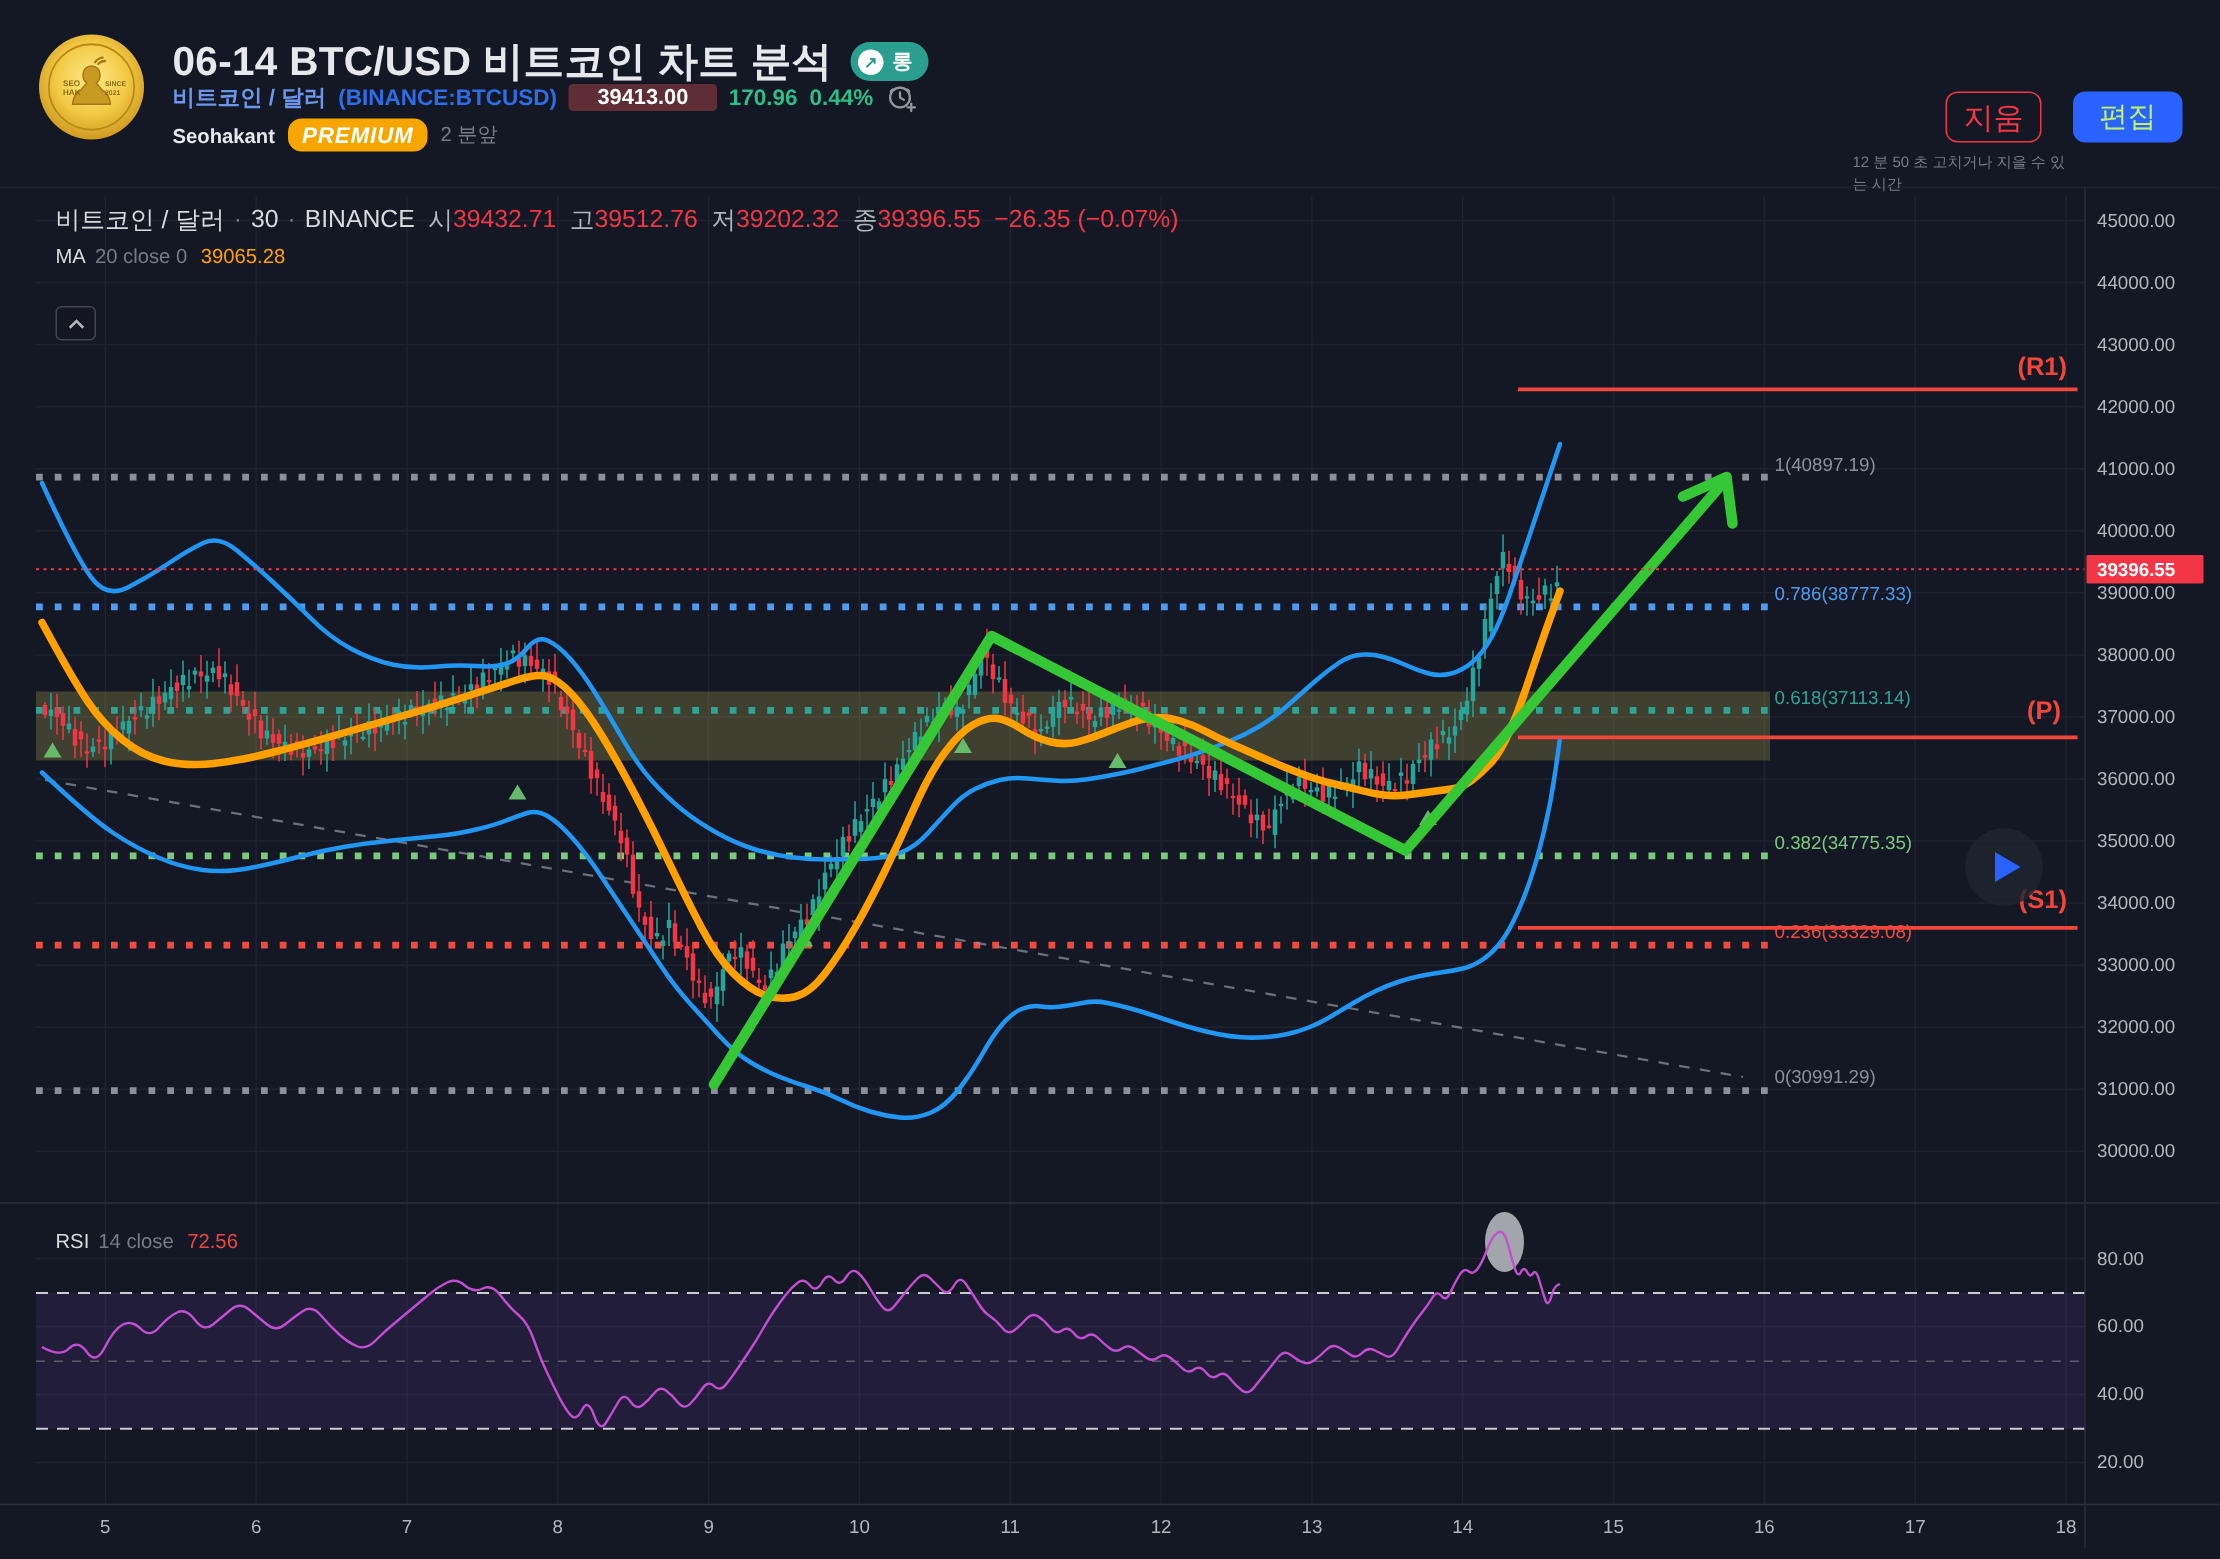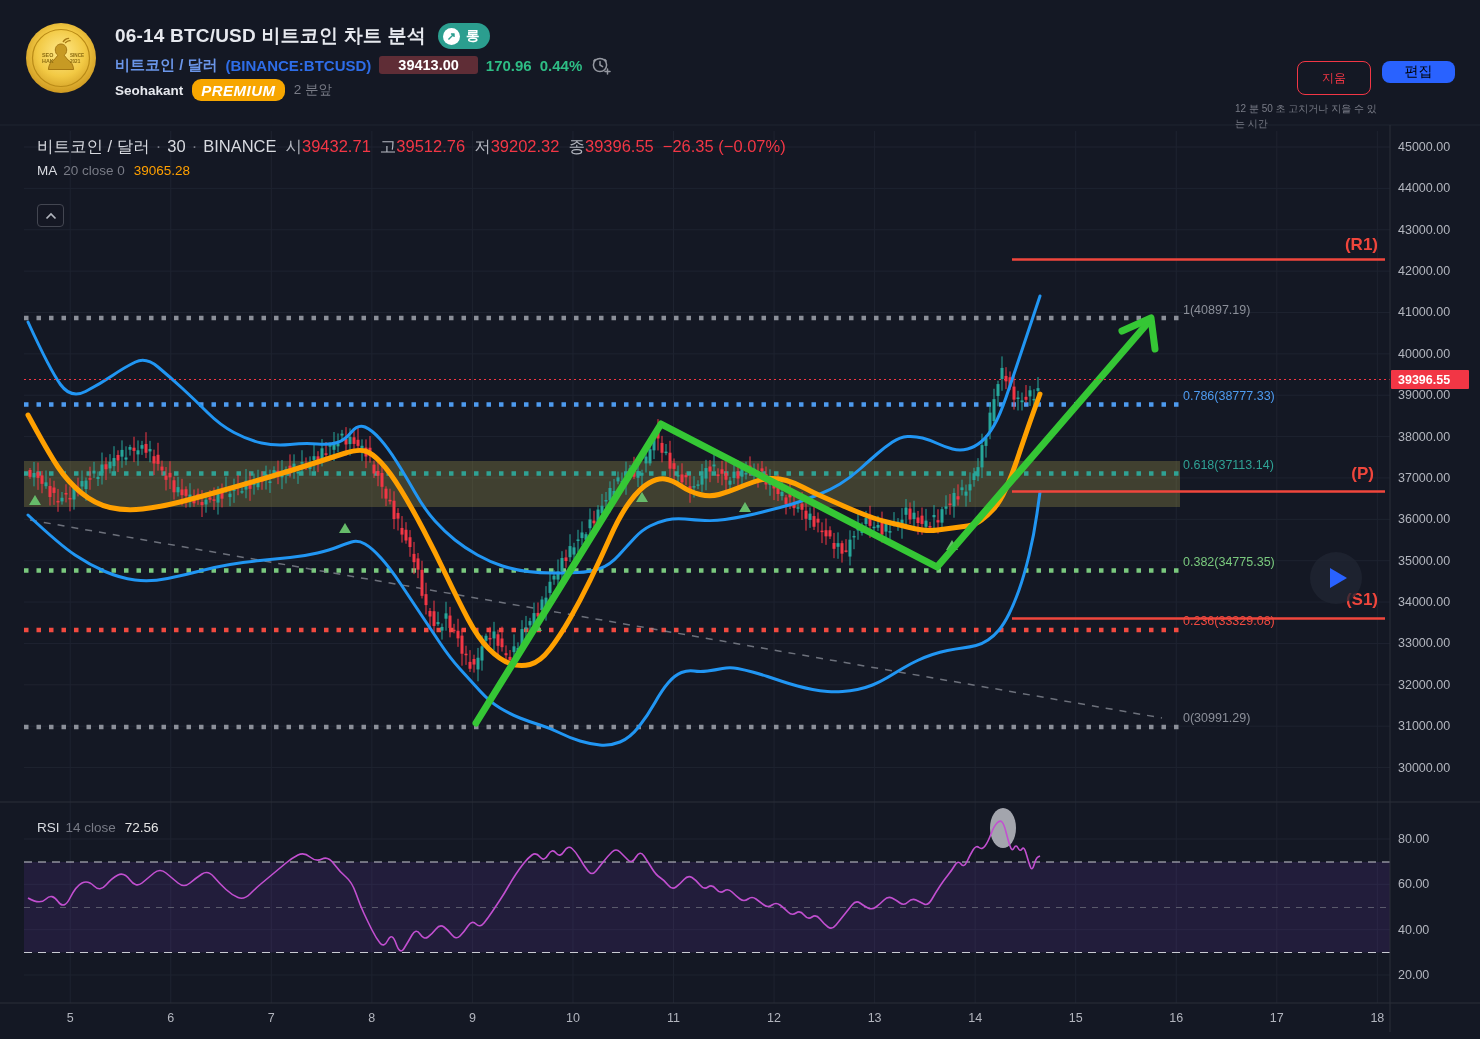--- a/index.html
+++ b/index.html
@@ -2,48 +2,48 @@
 <html><head>
 <meta charset="utf-8">
 <style>
   html,body{margin:0;padding:0;background:#141824;}
   *{box-sizing:border-box;font-family:"Liberation Sans",sans-serif;}
   #page{position:relative;width:1480px;height:1039px;background:#141824;overflow:hidden;}
   #chart-svg{position:absolute;left:0;top:0;}
   
   #avatar{position:absolute;left:25px;top:22px;width:72px;height:72px;}
   #title-row{position:absolute;left:115px;top:23px;display:flex;align-items:center;gap:12px;}
-  #page-title{color:#e6e8ee;font-size:19px;font-weight:700;letter-spacing:.2px;}
+  #page-title{color:#e6e8ee;font-size:27px;font-weight:700;letter-spacing:.2px;}
   #long-badge{display:flex;align-items:center;gap:6px;background:#2b9e8f;border-radius:14px;padding:3px 11px 3px 5px;height:26px;}
   #long-badge .arr{width:17px;height:17px;border-radius:50%;background:#fff;color:#2b9e8f;font-size:11px;font-weight:700;display:flex;align-items:center;justify-content:center;}
   #long-badge .lbl{color:#fff;font-size:13.5px;font-weight:700;}
   #meta-row{position:absolute;left:115px;top:54px;display:flex;align-items:center;gap:8px;font-size:15px;}
   #symbol-link{color:#6b96ea;font-weight:700;cursor:pointer;}
   #symbol-code{color:#2e6de8;font-weight:700;}
   #price-chip{background:#5f2d36;color:#fff;font-weight:700;border-radius:3px;padding:1px 19px;font-size:14.5px;}
   .green-val{color:#2ebd85;font-weight:700;}
   #author-row{position:absolute;left:115px;top:79px;display:flex;align-items:center;gap:9px;font-size:13.5px;}
   #author-name{color:#e6e8ee;font-weight:700;}
   #premium-badge{background:#f7a600;color:#fff;font-size:15px;font-weight:700;font-style:italic;letter-spacing:.5px;border-radius:9px;padding:2.5px 9px;}
   #posted-ago{color:#787b86;}
-  #clear-btn{position:absolute;left:1297px;top:61px;width:74px;height:34px;background:transparent;border:1.5px solid #f23645;color:#f23645;font-size:12px;border-radius:8px;cursor:pointer;}
-  #edit-btn{position:absolute;left:1382px;top:61px;width:73px;height:22px;background:#2962ff;border:none;color:#000000;font-size:14px;border-radius:8px;cursor:pointer;}
+  #clear-btn{position:absolute;left:1297px;top:61px;width:64px;height:34px;background:transparent;border:1.5px solid #f23645;color:#f23645;font-size:20px;border-radius:8px;cursor:pointer;}
+  #edit-btn{position:absolute;left:1382px;top:61px;width:73px;height:34px;background:#2962ff;border:none;color:#bef264;font-size:19px;border-radius:8px;cursor:pointer;}
   #edit-timer{position:absolute;right:25px;top:101px;width:220px;text-align:left;color:#787b86;font-size:10px;line-height:15px;}
   
   #legend-main{position:absolute;left:37px;top:134px;}
   .lg-row{height:23px;display:flex;align-items:center;white-space:nowrap;}
   .lg-row.first{font-size:16.5px;color:#d8dae0;height:25px;}
   .lg-row.sub{font-size:13.5px;color:#d8dae0;}
   .sep{color:#787b86;margin:0 6px;}
   .ohlc-l{color:#b2b5be;margin-left:9px;}
   .ohlc-v{color:#f23645;}
   .muted{color:#787b86;margin-left:6px;}
   .env-v{color:#2196f3;margin-left:9px;}
   .ma-v{color:#ffa000;margin-left:9px;}
-  .rsi-v{color:#e5e5e5;margin-left:9px;}
+  .rsi-v{color:#ef4444;margin-left:9px;}
   #collapse-btn{position:absolute;left:37px;top:204px;width:27px;height:23px;background:rgba(19,23,34,.4);border:1px solid #434651;border-radius:4px;padding:0;cursor:pointer;display:flex;align-items:center;justify-content:center;}
   #legend-rsi{position:absolute;left:37px;top:808px;font-size:13.5px;color:#d8dae0;display:flex;align-items:center;margin-top:12px;}
   
   #play-btn{position:absolute;left:1310px;top:552px;width:52px;height:52px;border-radius:50%;background:rgba(32,37,50,.78);border:none;cursor:pointer;display:flex;align-items:center;justify-content:center;}
   #play-btn .tri{width:0;height:0;border-left:17px solid #2962ff;border-top:10px solid transparent;border-bottom:10px solid transparent;margin-left:5px;}
 </style>
 </head>
 <body>
 
 <div id="page">

